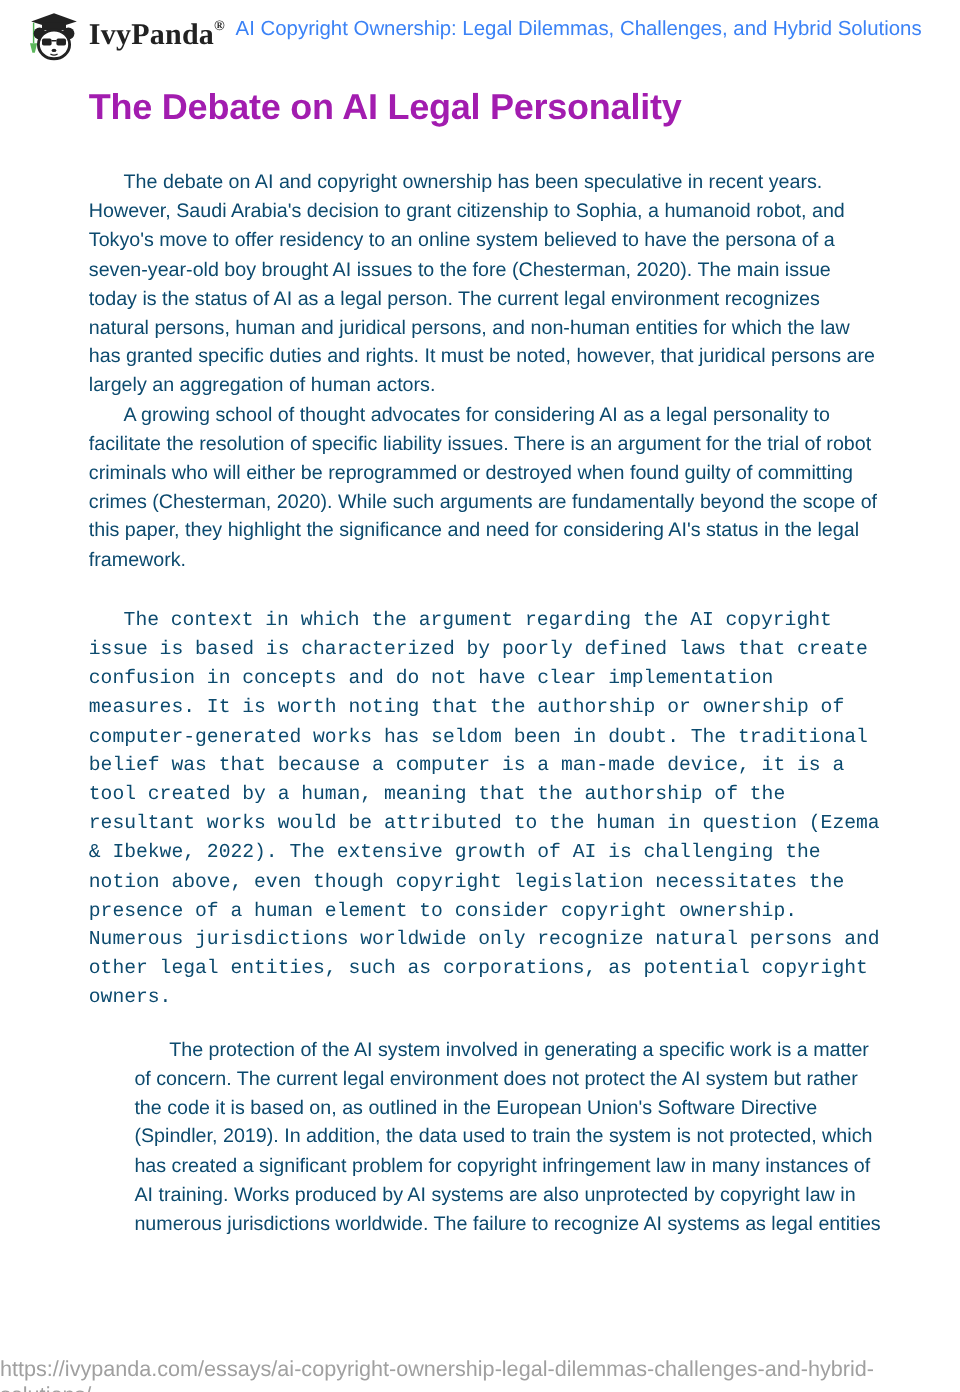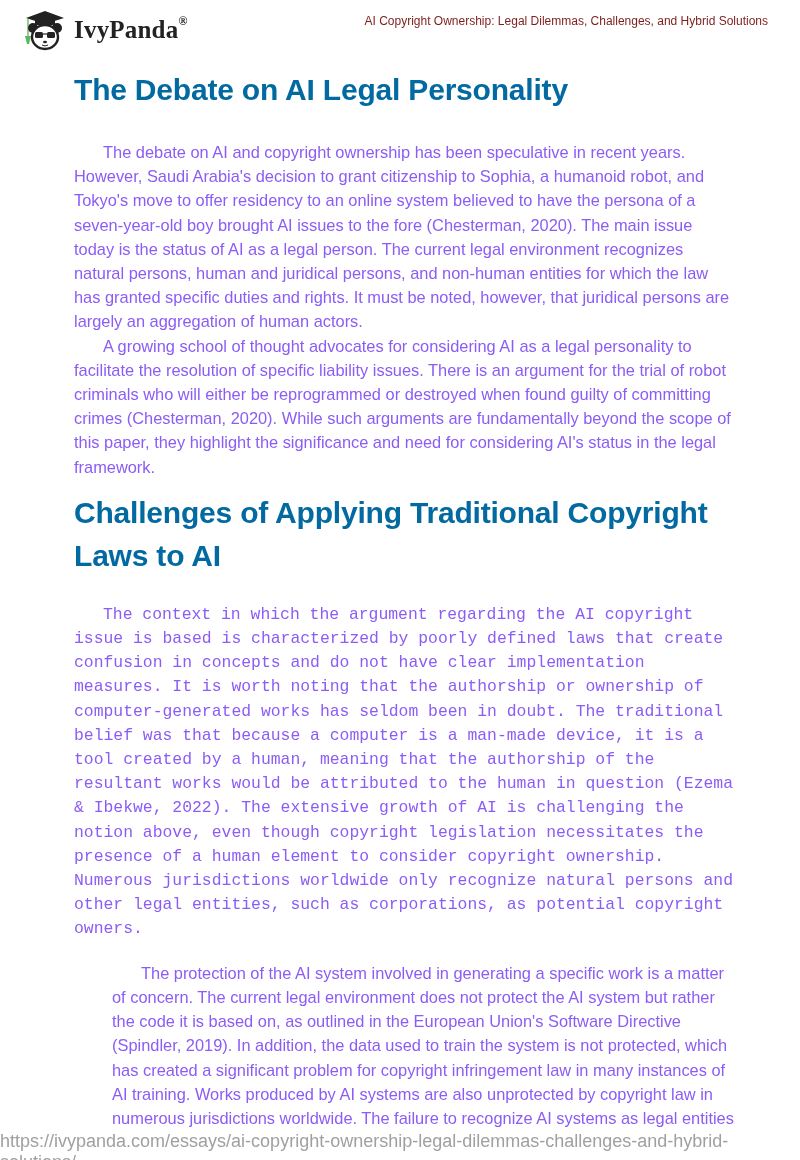--- a/index.html
+++ b/index.html
@@ -3,24 +3,24 @@
 <meta charset="utf-8">
 <style>
   html, body { margin: 0; padding: 0; background: #ffffff; }
   body { width: 800px; height: 1160px; position: relative; overflow: hidden;
          font-family: "Liberation Sans", sans-serif; color: #222222; }
   .header { position: absolute; top: 0; left: 0; width: 800px; height: 56px; text-align: center; }
   .logo { position: absolute; left: 18px; top: 8px; display: flex; align-items: center; }
   .logo-icon { width: 50px; height: 44px; }
   .logo-text { font-family: "Liberation Serif", serif; font-weight: bold; font-size: 25px; color: #222; margin-left: 6px; letter-spacing: 0.2px; }
   .logo-text sup { font-size: 12px; vertical-align: top; position: relative; top: -2px; }
-  .doc-title { position: absolute; right: 32px; top: 14px; font-size: 12px; color: #7f1d1d; }
+  .doc-title { position: absolute; right: 32px; top: 14px; font-size: 17px; color: #3b82f6; }
   .content { position: absolute; left: 74px; top: 68px; width: 660px; }
-  h2 { font-size: 30px; font-weight: bold; color: #0369a1; margin: 0; line-height: 43px; letter-spacing: -0.2px; }
-  p { font-size: 16.4px; line-height: 24.2px; margin: 0; text-indent: 29px; color: #8b5cf6; }
+  h2 { font-size: 30px; font-weight: bold; color: #a21caf; margin: 0; line-height: 43px; letter-spacing: -0.2px; }
+  p { font-size: 16.4px; line-height: 24.2px; margin: 0; text-indent: 29px; color: #0c4a6e; }
   .h1 { margin-top: 0; }
   .p1 { margin-top: 29px; }
   .p2 { }
   .h2b { margin-top: 12px; }
   .p3 { margin-top: 26px; font-family: Liberation Mono, monospace; }
   .p4 { margin-top: 19px; margin-left: 38px; }
   .footer-url { position: absolute; right: 30px; top: 1131px; font-size: 18px; color: #a0a0a0; }
 </style>
 </head>
 <body>
@@ -49,18 +49,17 @@
     </svg>
     <span class="logo-text"><span>IvyPanda</span><sup>®</sup></span>
   </div>
   <div class="doc-title">AI Copyright Ownership: Legal Dilemmas, Challenges, and Hybrid Solutions</div>
 </div>
 
 <div class="content">
   <h2 class="h1">The Debate on AI Legal Personality</h2>
   <p class="p1">The debate on AI and copyright ownership has been speculative in recent years. However, Saudi Arabia's decision to grant citizenship to Sophia, a humanoid robot, and Tokyo's move to offer residency to an online system believed to have the persona of a seven-year-old boy brought AI issues to the fore (Chesterman, 2020). The main issue today is the status of AI as a legal person. The current legal environment recognizes natural persons, human and juridical persons, and non-human entities for which the law has granted specific duties and rights. It must be noted, however, that juridical persons are largely an aggregation of human actors.</p>
   <p class="p2">A growing school of thought advocates for considering AI as a legal personality to facilitate the resolution of specific liability issues. There is an argument for the trial of robot criminals who will either be reprogrammed or destroyed when found guilty of committing crimes (Chesterman, 2020). While such arguments are fundamentally beyond the scope of this paper, they highlight the significance and need for considering AI's status in the legal framework.</p>
-  <h2 class="h2b">Challenges of Applying Traditional Copyright Laws to AI</h2>
   <p class="p3">The context in which the argument regarding the AI copyright issue is based is characterized by poorly defined laws that create confusion in concepts and do not have clear implementation measures. It is worth noting that the authorship or ownership of computer-generated works has seldom been in doubt. The traditional belief was that because a computer is a man-made device, it is a tool created by a human, meaning that the authorship of the resultant works would be attributed to the human in question (Ezema &amp; Ibekwe, 2022). The extensive growth of AI is challenging the notion above, even though copyright legislation necessitates the presence of a human element to consider copyright ownership. Numerous jurisdictions worldwide only recognize natural persons and other legal entities, such as corporations, as potential copyright owners.</p>
   <p class="p4">The protection of the AI system involved in generating a specific work is a matter of concern. The current legal environment does not protect the AI system but rather the code it is based on, as outlined in the European Union's Software Directive (Spindler, 2019). In addition, the data used to train the system is not protected, which has created a significant problem for copyright infringement law in many instances of AI training. Works produced by AI systems are also unprotected by copyright law in numerous jurisdictions worldwide. The failure to recognize AI systems as legal entities</p>
 </div>
 
 <div class="footer-url">https://ivypanda.com/essays/ai-copyright-ownership-legal-dilemmas-challenges-and-hybrid-solutions/</div>
 
 </body></html>

